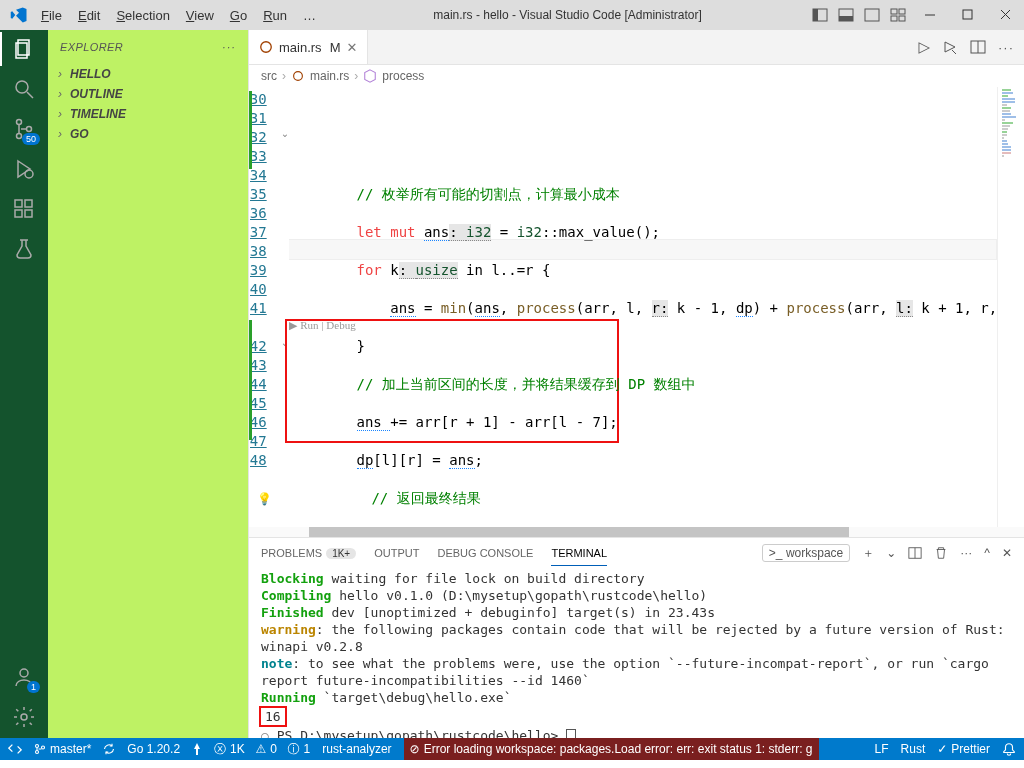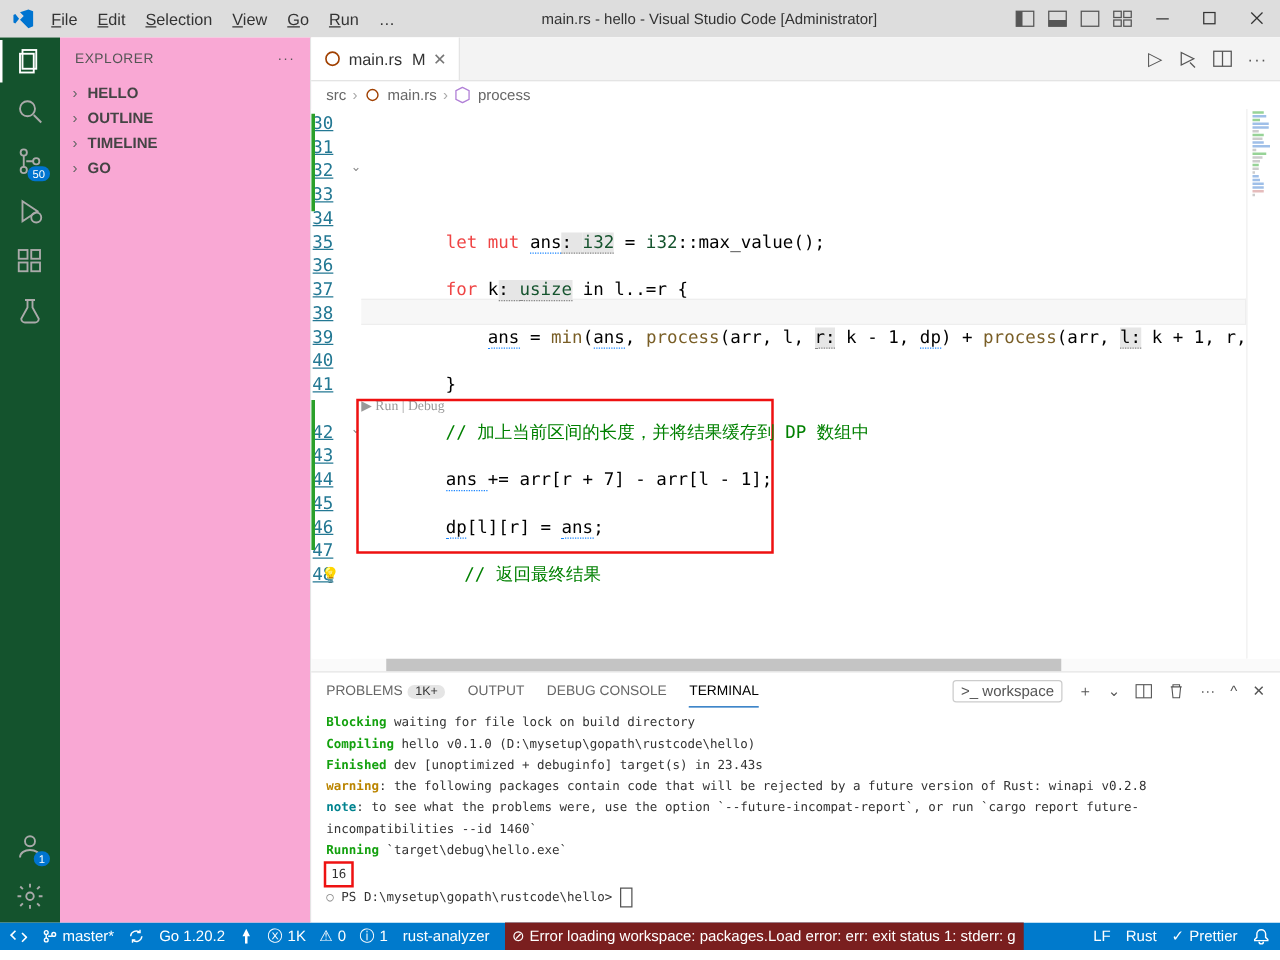--- a/index.html
+++ b/index.html
@@ -11,21 +11,21 @@
   .titlebar .title{flex:1;text-align:center;color:#333;font-size:12px;}
   .titlebar .winbtns{display:flex;gap:10px;align-items:center;margin-right:6px;}
   .titlebar .iconbtn{width:16px;height:16px;display:flex;align-items:center;justify-content:center;}
   .main{display:flex;height:708px;}
   .activitybar{width:48px;background:#14532d;display:flex;flex-direction:column;align-items:center;padding-top:6px;gap:14px;color:#aaa;position:relative;}
   .activitybar .act{width:26px;height:26px;display:flex;align-items:center;justify-content:center;position:relative;}
   .activitybar .act.active{color:#fff;}
   .activitybar .act.active:before{content:"";position:absolute;left:-11px;top:-4px;width:2px;height:34px;background:#fff;}
   .badge{position:absolute;bottom:-3px;right:-3px;background:#0074d0;color:#fff;font-size:9px;border-radius:8px;padding:0 4px;line-height:12px;}
   .activitybar .bottom{margin-top:auto;margin-bottom:8px;display:flex;flex-direction:column;gap:14px;align-items:center;}
-  .sidebar{width:200px;background:#f9a8d4;border-right:1px solid #e4e4e4;}
+  .sidebar{width:200px;background:#bef264;border-right:1px solid #e4e4e4;font-style:italic;}
   .sidebar .hdr{height:34px;display:flex;align-items:center;justify-content:space-between;padding:0 12px;font-size:11px;color:#555;letter-spacing:.4px;}
   .sidebar .item{padding:3px 10px;font-size:12px;color:#444;display:flex;align-items:center;}
   .sidebar .item .chev{display:inline-block;width:12px;color:#666;}
   .editor{flex:1;display:flex;flex-direction:column;min-width:0;background:#fff;}
   .tabs{height:34px;display:flex;align-items:stretch;background:#f3f3f3;border-bottom:1px solid #e4e4e4;}
   .tab{display:flex;align-items:center;padding:0 10px;background:#fff;border-right:1px solid #e4e4e4;font-size:13px;gap:6px;}
   .tab .mod{color:#333;margin-left:2px;}
   .tab .close{color:#777;font-size:13px;}
   .tabs .spacer{flex:1;}
   .tabs .actions{display:flex;align-items:center;gap:12px;padding:0 10px;color:#555;}
@@ -64,21 +64,21 @@
   .gutterbar{width:4px;background:#fff;position:relative;}
   .gutterbar .gb{position:absolute;left:0;width:3px;background:#2aa02a;}
   .hscroll{height:10px;background:#fafafa;display:flex;}
   .hscroll .thumb{background:#c4c4c4;height:10px;}
   .panel{height:200px;border-top:1px solid #e4e4e4;display:flex;flex-direction:column;}
   .panel .ptabs{height:30px;display:flex;align-items:center;gap:18px;padding:0 12px;font-size:11px;color:#666;}
   .panel .ptabs .pt{padding:6px 0;cursor:default;}
   .panel .ptabs .pt.active{color:#000;border-bottom:1px solid #005fb8;}
   .panel .ptabs .ct{background:#e5e5e5;border-radius:8px;padding:0 6px;font-size:10px;margin-left:4px;color:#333;}
   .panel .pright{margin-left:auto;display:flex;align-items:center;gap:12px;color:#555;font-size:12px;}
-  .term{flex:1;overflow:hidden;font-family:Consolas,monospace;font-size:10px;line-height:17px;padding:2px 12px;color:#333;}
+  .term{flex:1;overflow:hidden;font-family:Consolas,monospace;font-size:13px;line-height:17px;padding:2px 12px;color:#333;}
   .term .tg{color:#13a10e;font-weight:bold;}
   .term .ty2{color:#bb8500;font-weight:bold;}
   .term .tc{color:#00838f;font-weight:bold;}
   .term .redbox2{border:2px solid #e11;padding:0 4px;display:inline-block;margin-left:-2px;}
   .statusbar{height:22px;background:#007acc;color:#fff;display:flex;align-items:center;font-size:12px;padding:0 8px;gap:12px;}
   .statusbar .sb{display:flex;align-items:center;gap:4px;white-space:nowrap;}
   .statusbar .err{background:#7a1f1f;padding:0 6px;align-self:stretch;display:flex;align-items:center;}
   .statusbar .spacer{flex:1;}
   svg{display:block;}
 </style>
@@ -320,26 +320,27 @@
           <div></div>
           <div></div>
           <div></div>
           <div></div>
       </div>
       <div class="code">
         <div class="hl" style="top:152px;"></div>
         <div class="codelens" style="top:229px;left:0;">▶ Run | Debug</div>
         <div class="redbox" style="top:232px;left:-4px;width:330px;height:120px;"></div>
 
+<div class="row"><span class="cm">        // 枚举所有可能的切割点，计算最小成本</span></div>
 <div class="row"><span>        </span><span class="k">let </span><span class="k">mut </span><span class="diag">ans</span><span class="dull">: </span><span class="dull ty">i32</span><span> = </span><span class="ty">i32</span><span>::max_value();</span></div>
 <div class="row"><span>        </span><span class="k">for </span><span>k</span><span class="dull">: </span><span class="dull ty">usize</span><span> in l..=r {</span></div>
 <div class="row"><span>            </span><span class="diag">ans</span><span> = </span><span class="fnc">min</span><span>(</span><span class="diag">ans</span><span>, </span><span class="fnc">process</span><span>(arr, l, </span><span class="dull">r:</span><span> k - 1, </span><span class="diag">dp</span><span>) + </span><span class="fnc">process</span><span>(arr, </span><span class="dull">l:</span><span> k + 1, r,</span></div>
 <div class="row"><span>        }</span></div>
 <div class="row"><span class="cm">        // 加上当前区间的长度，并将结果缓存到 DP 数组中</span></div>
-<div class="row"><span>        </span><span class="diag">ans </span><span>+=</span><span> arr[r + 7] - arr[l - 1];</span></div>
+<div class="row"><span>        </span><span class="diag">ans </span><span>+=</span><span> arr[r + 1] - arr[l - 7];</span></div>
 <div class="row"><span>        </span><span class="diag">dp</span><span>[l][r] = </span><span class="diag">ans</span><span>;</span></div>
 <div class="row" style="position:relative;"><span class="lightbulb">💡</span><span class="cm">        // 返回最终结果</span></div>
 
 
 
 
 
 
 
 

